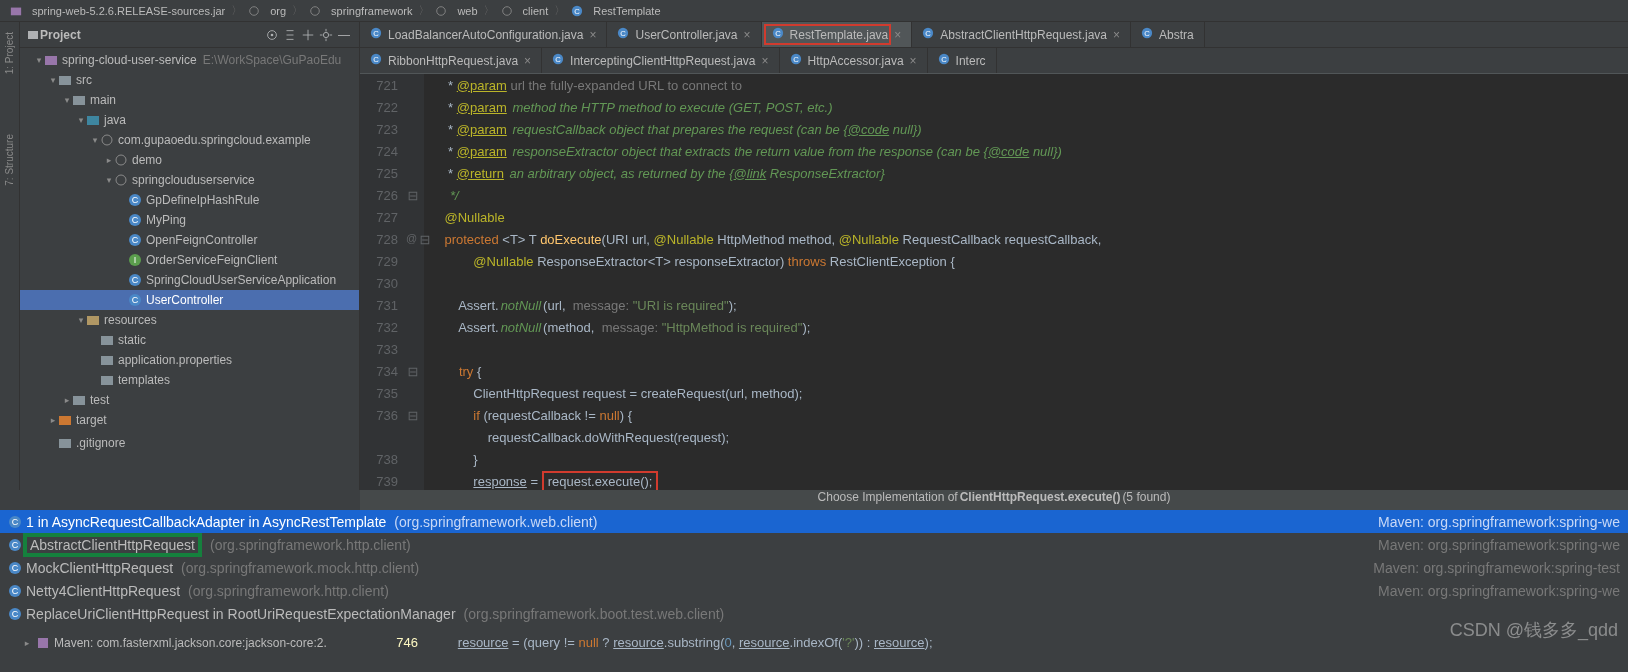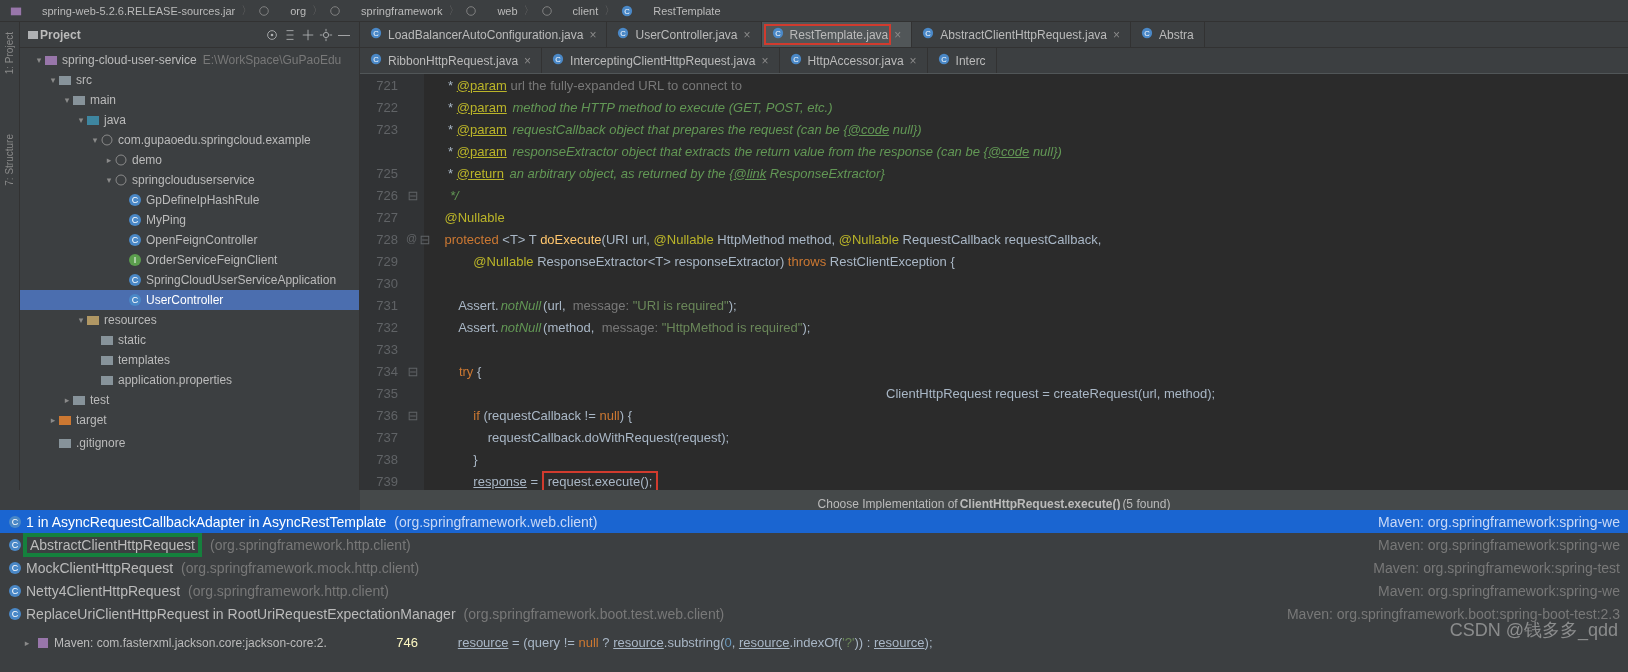--- a/index.html
+++ b/index.html
@@ -5,21 +5,21 @@
 * { margin:0; padding:0; box-sizing:border-box; font-family:"Microsoft YaHei","Segoe UI",sans-serif; }
 body { background:#3c3f41; color:#bbbbbb; font-size:12px; width:1628px; height:672px; overflow:hidden; position:relative; }
 .c-file { color:#629755; font-style:italic; margin:0 2px; }
 .c-annot { color:#bbb529; }
 .c-kw { color:#cc7832; }
 .c-method { color:#ffc66d; }
 .c-str { color:#6a8759; }
 .c-ident { color:#a9b7c6; }
 .c-hint { color:#787878; }
 .crumbs { display:flex; align-items:center; height:22px; background:#3c3f41; border-bottom:1px solid #323232; padding:0 6px; font-size:11px; }
-.crumb { padding:0 4px; display:flex; align-items:center; gap:20px; color:#bbbbbb; cursor:pointer; }
+.crumb { padding:0 4px; display:flex; align-items:center; gap:10px; color:#bbbbbb; cursor:pointer; }
 .crumb svg { width:12px; height:12px; }
 .chev { color:#666; padding:0 2px; }
 .main { display:flex; height:468px; }
 .side { width:360px; background:#3c3f41; border-right:1px solid #323232; display:flex; flex-direction:column; }
 .side-head { display:flex; align-items:center; height:26px; padding:0 6px; border-bottom:1px solid #323232; }
 .side-title { flex:1; display:flex; align-items:center; gap:4px; font-size:12px; font-weight:bold; }
 .tool-ic { width:18px; height:18px; display:flex; align-items:center; justify-content:center; color:#afb1b3; cursor:pointer; }
 .tool-ic svg { width:14px; height:14px; }
 .left-rail { position:absolute; left:0; top:22px; width:20px; height:468px; background:#3c3f41; border-right:1px solid #323232; }
 .rail-txt { writing-mode:vertical-rl; transform:rotate(180deg); font-size:10px; color:#8a8a8a; margin:10px auto; }
@@ -38,21 +38,21 @@
 .tab .hl { position:absolute; left:2px; top:2px; right:20px; bottom:2px; border:2px solid #d13b2e; pointer-events:none; }
 .editor { flex:1; display:flex; flex-direction:column; background:#2b2b2b; }
 .code { flex:1; overflow:auto; font-family:Consolas,monospace; font-size:13px; position:relative; }
 .gut { position:absolute; left:0; top:0; width:64px; background:#313335; height:100%; }
 .ln { position:absolute; height:22px; width:100%; display:flex; align-items:center; }
 .num { width:44px; text-align:right; color:#606366; padding-right:6px; user-select:none; }
 .fold { width:18px; color:#606366; text-align:center; }
 .txt { padding-left:70px; white-space:pre; color:#a9b7c6; }
 .und { text-decoration:underline; }
 .ov { position:absolute; font-size:11px; color:#606366; }
-.popup-hd { position:absolute; left:360px; right:0; height:28px; background:#45494a; color:#bbb; font-size:12px; display:flex; align-items:center; justify-content:center; }
+.popup-hd { position:absolute; left:360px; right:0; height:28px; background:#45494a; color:#bbb; font-size:12px; display:flex; align-items:flex-start; justify-content:center; }
 .popup { position:absolute; left:0; right:0; bottom:0; height:162px; background:#3c3f41; font-family:Consolas,monospace; font-size:14px; }
 .pop-row { height:23px; display:flex; align-items:center; padding:0 8px; cursor:pointer; }
 .pop-row.sel { background:#1a65d1; color:#fff; }
 .pop-row .pkg { color:#787878; margin-left:8px; }
 .pop-row .mvn { margin-left:auto; color:#787878; }
 .pop-row.sel .mvn, .pop-row.sel .pkg { color:#c8d8f6; }
 .pop-row .hl2 { border:4px solid #15803d; padding:0 3px; margin-left:-3px; }
 .wm { position:absolute; right:10px; bottom:30px; color:#bfbfbf; font-size:18px; opacity:0.6; pointer-events:none; }
 .red-box { border:2px solid #d13b2e; }
 </style>
@@ -282,30 +282,30 @@
           </span>
           <span>static</span>
         </div>
         <div class="node" style="padding-left: 70px;">
           <span class="ar"></span>
           <span class="ic">
             <svg viewBox="0 0 14 14">
               <rect x="1" y="3" width="12" height="9" fill="#87939a"></rect>
             </svg>
           </span>
+          <span>application.properties</span>
+        </div>
+        <div class="node" style="padding-left: 70px;">
+          <span class="ar"></span>
+          <span class="ic">
+            <svg viewBox="0 0 14 14">
+              <rect x="1" y="3" width="12" height="9" fill="#87939a"></rect>
+            </svg>
+          </span>
           <span>templates</span>
-        </div>
-        <div class="node" style="padding-left: 70px;">
-          <span class="ar"></span>
-          <span class="ic">
-            <svg viewBox="0 0 14 14">
-              <rect x="1" y="3" width="12" height="9" fill="#87939a"></rect>
-            </svg>
-          </span>
-          <span>application.properties</span>
         </div>
         <div class="node" style="padding-left: 42px;">
           <span class="ar">▸</span>
           <span class="ic">
             <svg viewBox="0 0 14 14">
               <rect x="1" y="3" width="12" height="9" fill="#87939a"></rect>
             </svg>
           </span>
           <span>test</span>
         </div>
@@ -423,20 +423,24 @@
           <span class="txt"><span>     * <span class="c-annot und">@param</span> <span class="c-file">method the HTTP method to execute (GET, POST, etc.)</span></span></span>
         </div>
         <div class="ln" style="top: 44px;">
           <span class="num">723</span>
           <span class="fold"></span>
         </div>
         <div class="ln" style="top: 44px;">
           <span class="txt"><span>     * <span class="c-annot und">@param</span> <span class="c-file">requestCallback object that prepares the request (can be {<span class="und">@code</span> null})</span></span></span>
         </div>
         <div class="ln" style="top: 66px;">
+          <span class="num">724</span>
+          <span class="fold"></span>
+        </div>
+        <div class="ln" style="top: 66px;">
           <span class="txt"><span>     * <span class="c-annot und">@param</span> <span class="c-file">responseExtractor object that extracts the return value from the response (can be {<span class="und">@code</span> null})</span></span></span>
         </div>
         <div class="ln" style="top: 88px;">
           <span class="num">725</span>
           <span class="fold"></span>
         </div>
         <div class="ln" style="top: 88px;">
           <span class="txt"><span>     * <span class="c-annot und">@return</span> <span class="c-file">an arbitrary object, as returned by the {<span class="und">@link</span> ResponseExtractor}</span></span></span>
         </div>
         <div class="ln" style="top: 110px;">
@@ -497,33 +501,29 @@
           <span class="num">734</span>
           <span class="fold">⊟</span>
         </div>
         <div class="ln" style="top: 286px;">
           <span class="txt"><span>        <span class="c-kw">try</span> {</span></span>
         </div>
         <div class="ln" style="top: 308px;">
           <span class="num">735</span>
           <span class="fold"></span>
         </div>
-        <div class="ln" style="top: 308px; justify-content: center;">
+        <div class="ln" style="top: 308px;">
           <span class="txt"><span>            ClientHttpRequest request = createRequest(url, method);</span></span>
         </div>
         <div class="ln" style="top: 330px;">
           <span class="num">736</span>
           <span class="fold">⊟</span>
         </div>
         <div class="ln" style="top: 330px;">
           <span class="txt"><span>            <span class="c-kw">if</span> (requestCallback != <span class="c-kw">null</span>) {</span></span>
-        </div>
-        <div class="ln" style="top: 352px;">
-          <span class="num">737</span>
-          <span class="fold"></span>
         </div>
         <div class="ln" style="top: 352px;">
           <span class="txt"><span>                requestCallback.doWithRequest(request);</span></span>
         </div>
         <div class="ln" style="top: 374px;">
           <span class="num">738</span>
           <span class="fold"></span>
         </div>
         <div class="ln" style="top: 374px;">
           <span class="txt"><span>            }</span></span>
@@ -592,21 +592,20 @@
     </div>
     <div class="pop-row">
       <span class="ic">
         <svg viewBox="0 0 14 14">
           <circle cx="7" cy="7" r="6" fill="#4a88c7"></circle>
           <text x="7" y="10" text-anchor="middle" fill="#fff" font-size="9">C</text>
         </svg>
       </span>
       <span>ReplaceUriClientHttpRequest in RootUriRequestExpectationManager</span>
       <span class="pkg">(org.springframework.boot.test.web.client)</span>
-      <span class="mvn">Maven: org.springframework.boot:spring-boot-test:2.3</span>
     </div>
   </div>
 
 <div style="position:absolute;left:22px;bottom:22px;color:#bbb;display:flex;align-items:center;gap:4px;font-size:12px">
   <span class="ar">▸</span>
   <svg width="14" height="14">
       <rect x="2" y="2" width="10" height="10" fill="#9876aa"></rect>
     </svg>
   <span>Maven: com.fasterxml.jackson.core:jackson-core:2.</span>
 </div>

